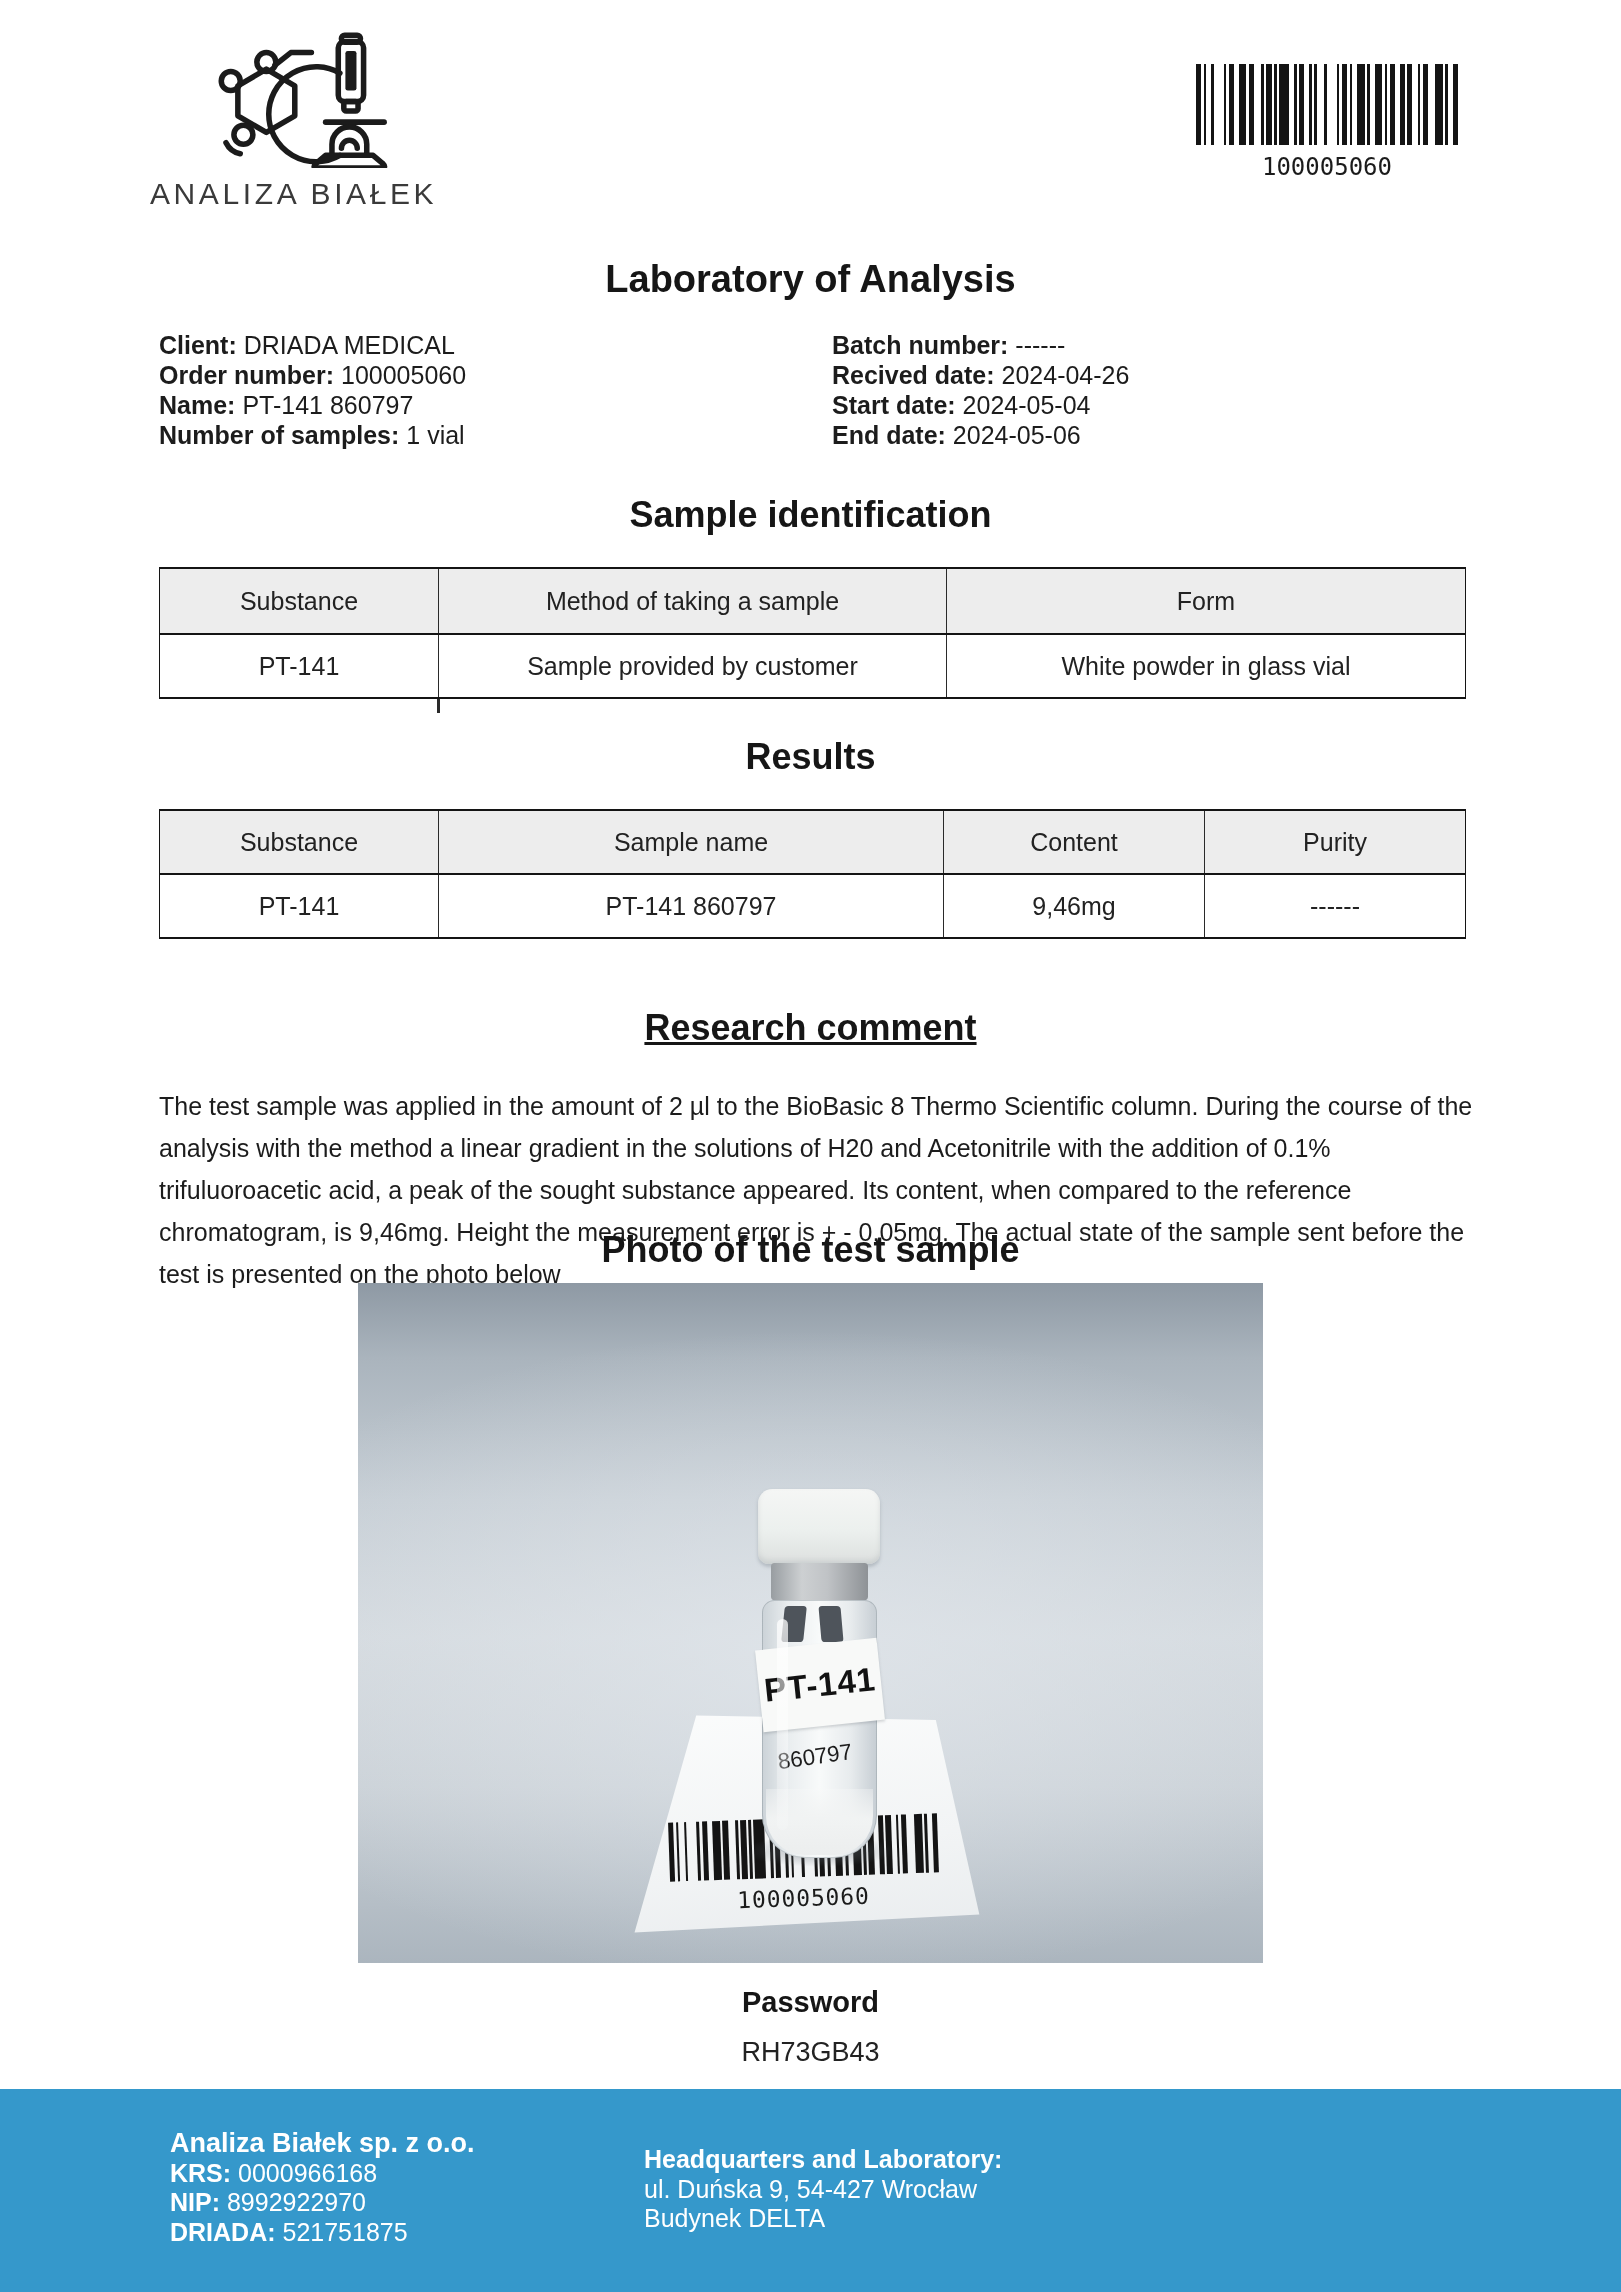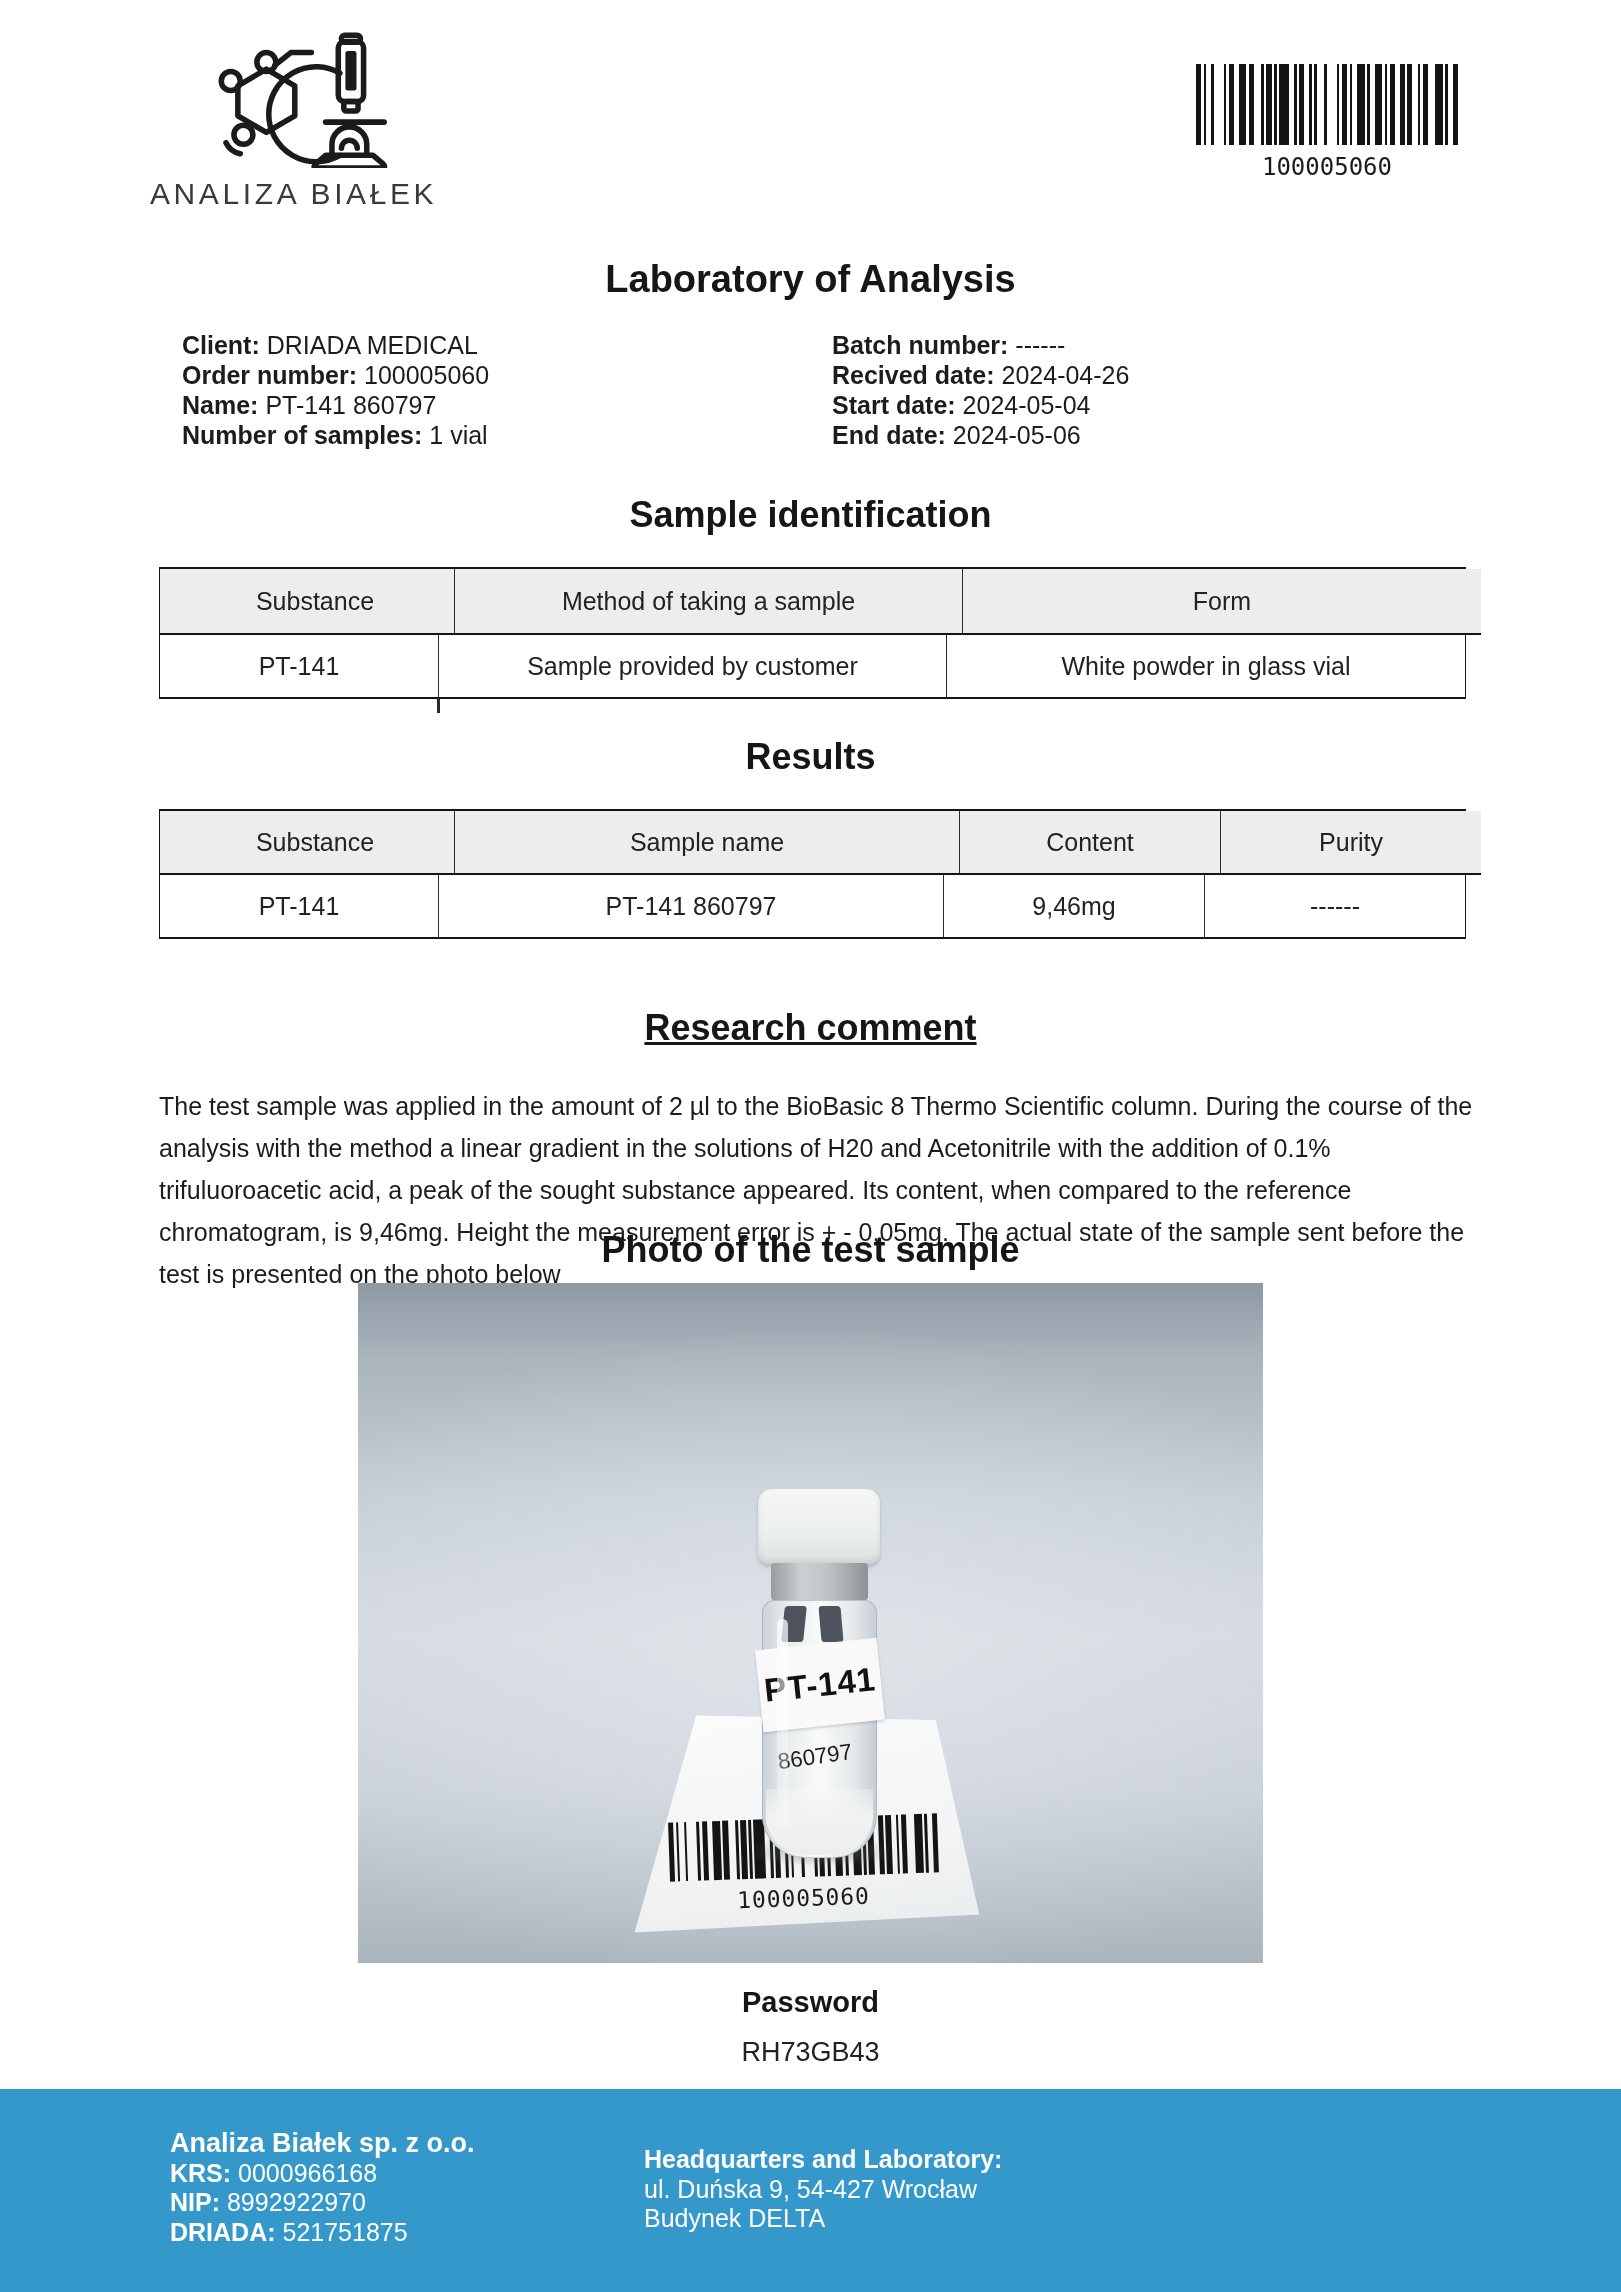--- a/index.html
+++ b/index.html
@@ -13,27 +13,27 @@
   .brand{margin-top:9px;font-size:30px;letter-spacing:3.6px;font-weight:400;color:#3a3a3a;white-space:nowrap;}
   .top-barcode{position:absolute;left:1196px;top:64px;width:262px;}
   .bars{display:flex;width:100%;height:81px;align-items:stretch;}
   .bars i{display:block;height:100%;}
   .barcode-num{margin-top:8px;text-align:center;font-family:"DejaVu Sans Mono",monospace;font-size:24px;color:#1b1b1b;}
   
   .doc-title{position:absolute;left:0;top:258px;width:100%;text-align:center;font-size:38px;font-weight:700;color:#161616;}
   .section-h{position:absolute;left:0;width:100%;text-align:center;font-size:36px;font-weight:700;color:#161616;}
   
   .info{position:absolute;top:330px;font-size:25px;line-height:30px;color:#1c1c1c;}
-  .info.left{left:159px;margin-left:23px;}
+  .info.left{left:159px;}
   .info.right{left:832px;}
   .info .b{font-weight:700;}
   
   .tbl{position:absolute;left:159px;width:1307px;border:1.8px solid #141414;border-top-width:2.7px;border-bottom-width:2.7px;box-sizing:border-box;background:#fff;}
   .trow{display:flex;width:100%;}
-  .trow.head{background:#ededed;border-bottom:2.7px solid #141414;padding-left:16px;}
+  .trow.head{background:#ededed;border-bottom:2.7px solid #141414;}
   .tcell{display:flex;align-items:center;justify-content:center;text-align:center;font-size:25px;color:#222;border-right:1.8px solid #2a2a2a;box-sizing:border-box;}
   .tcell:last-child{border-right:none;}
   .tbl-1 .trow.head .tcell{height:64px;}
   .tbl-1 .trow.data .tcell{height:62px;}
   .tbl-2 .trow.head .tcell{height:62px;}
   .tbl-2 .trow.data .tcell{height:62px;}
   .c1{flex:0 0 279px;}
   .c2{flex:0 0 508px;}
   .c3{flex:1 1 auto;}
   .r1{flex:0 0 279px;}

